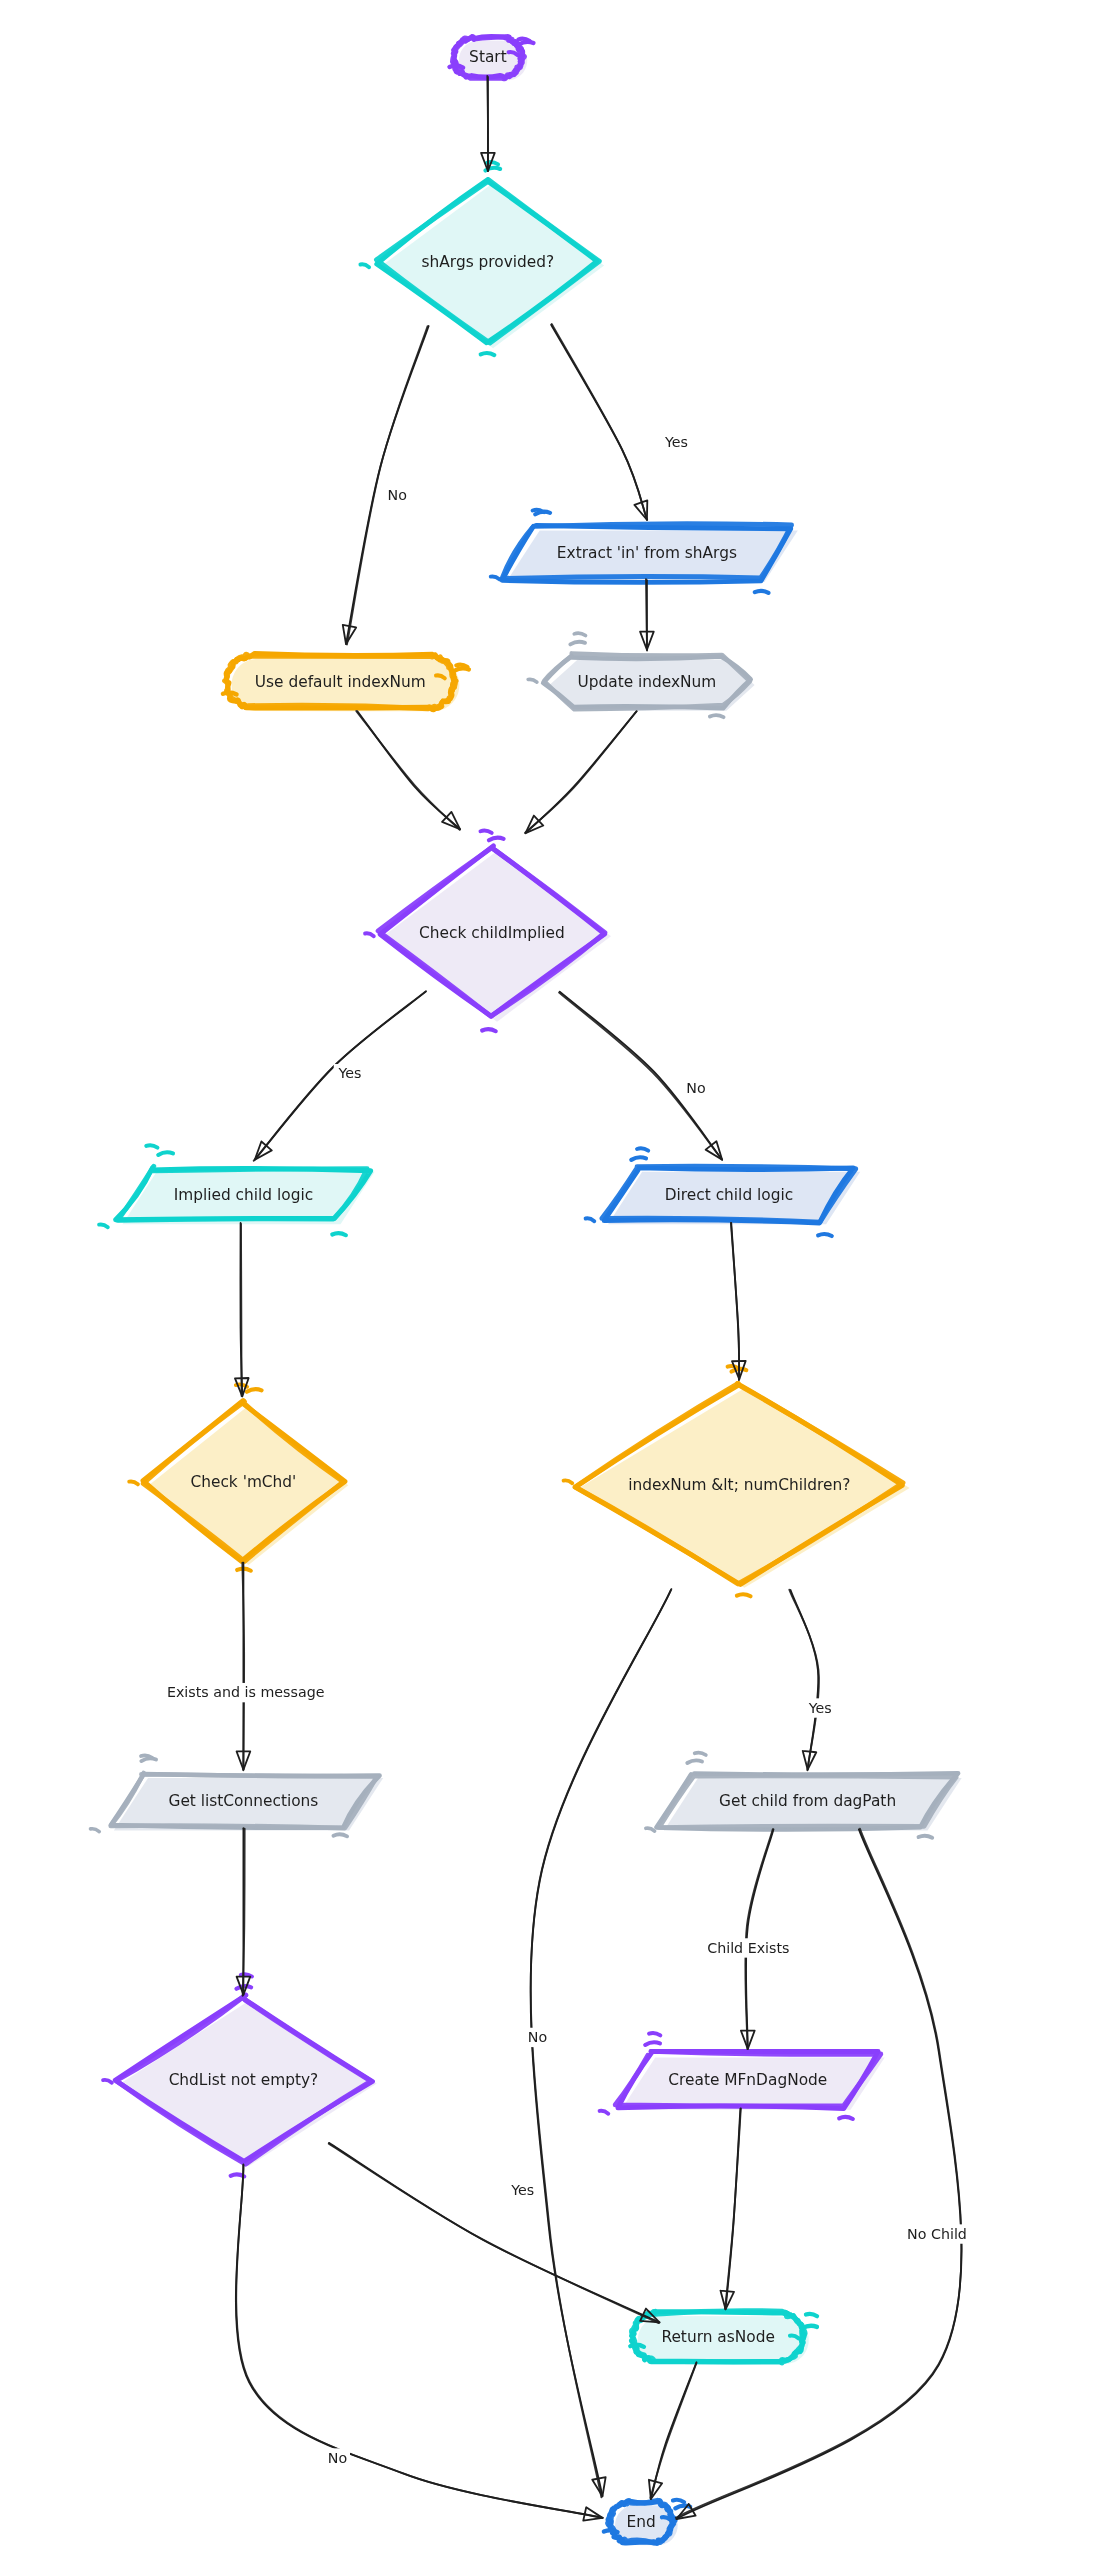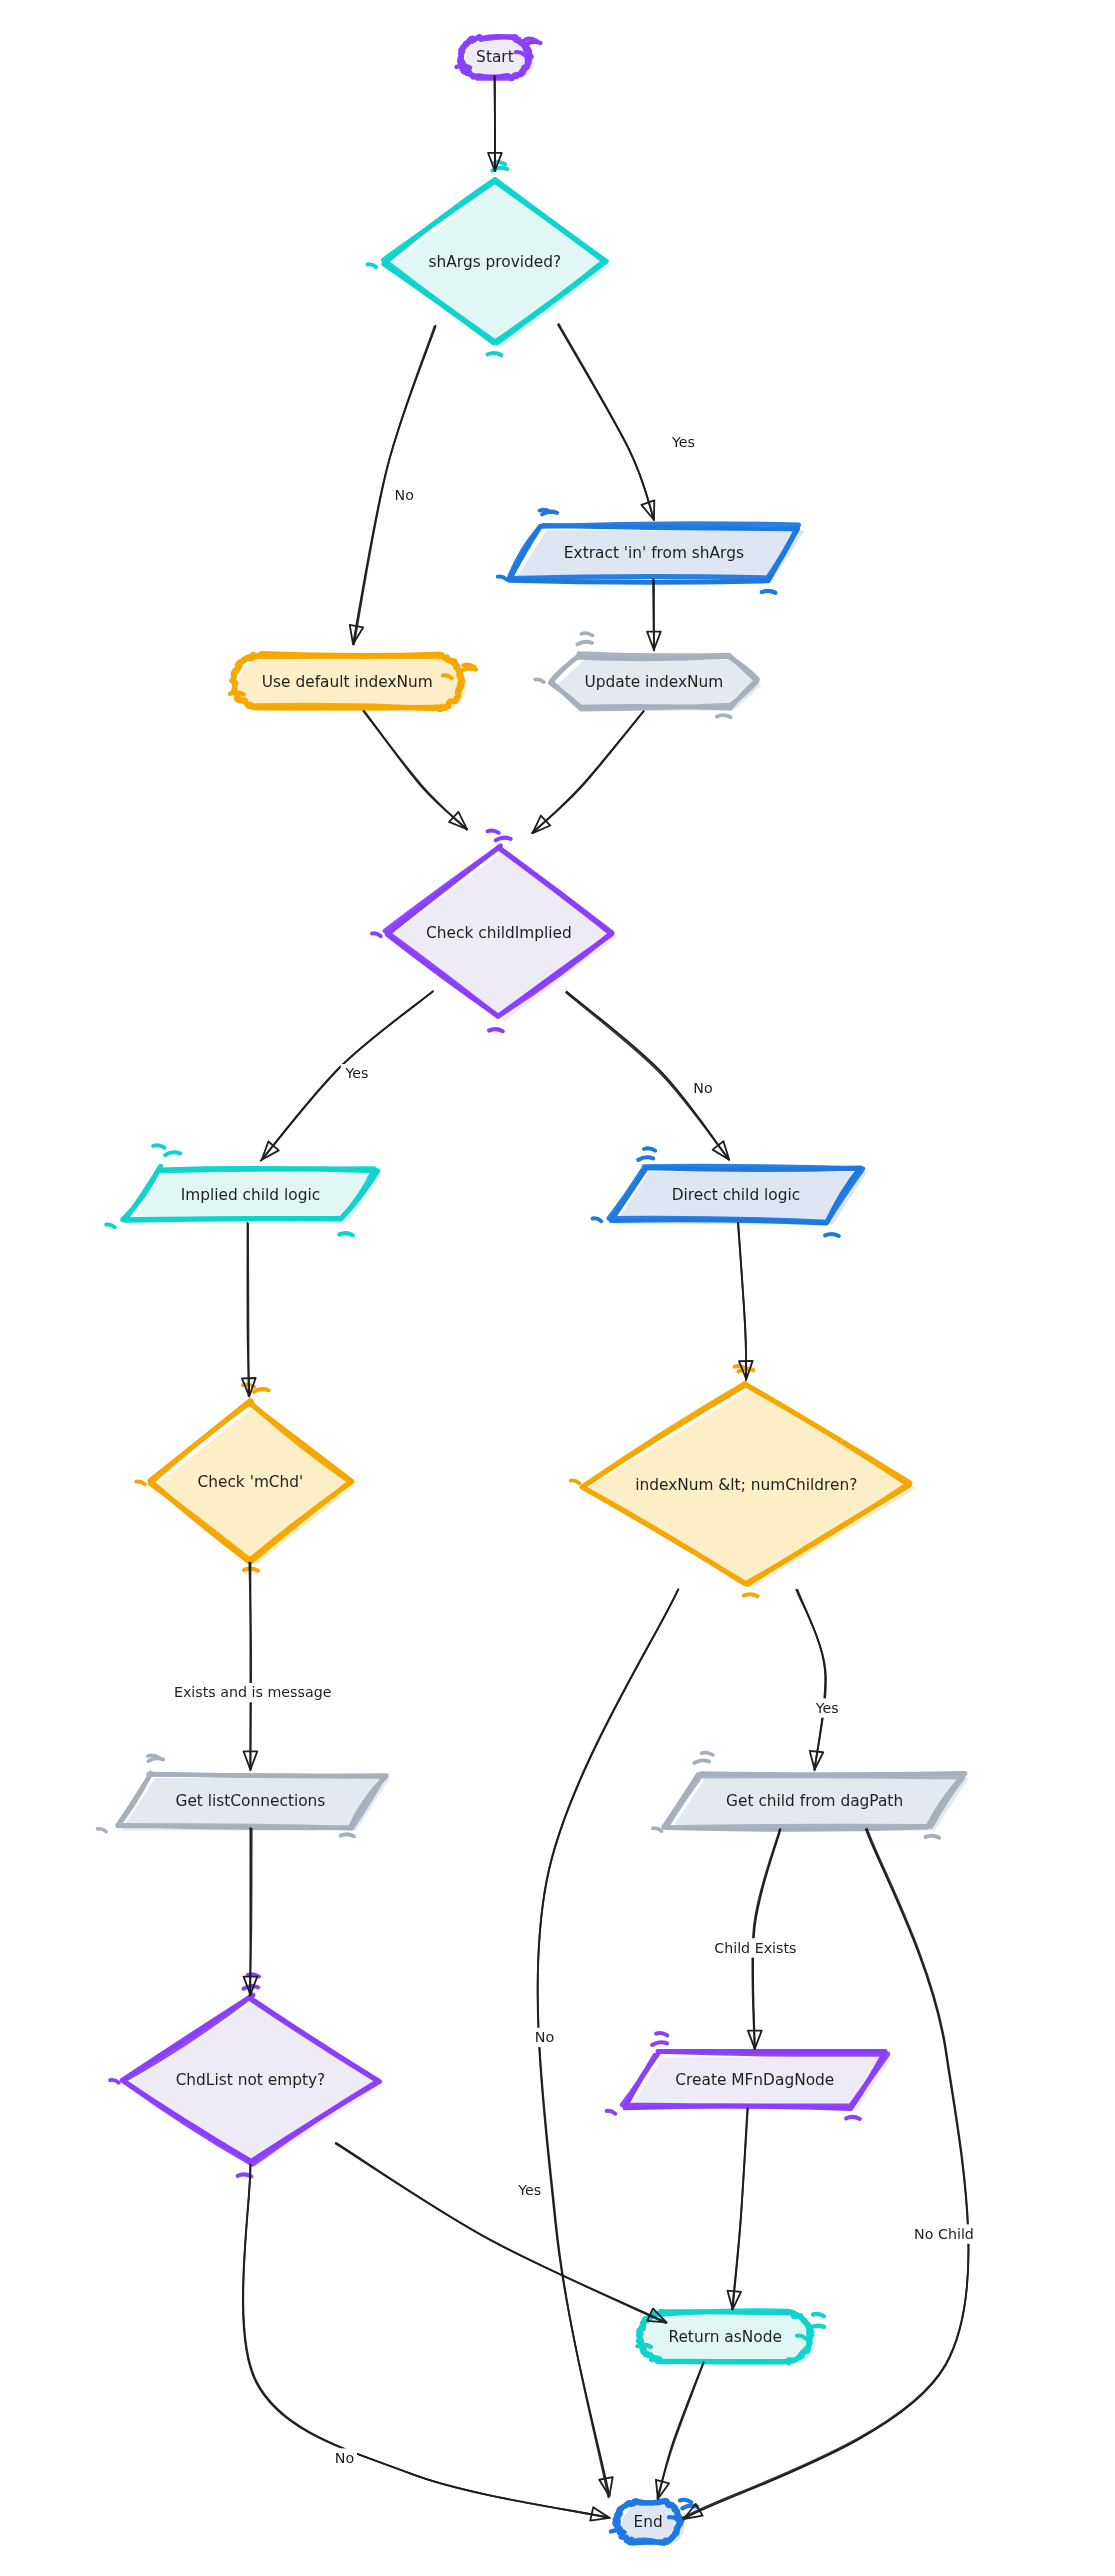--- a/index.html
+++ b/index.html
@@ -1,18 +1,18 @@
 <!DOCTYPE html>
 <html style="font-size:9px"><head>
 <meta charset="utf-8">
 <style>
   html,body{margin:0;padding:0;background:#ffffff;}
   body{width:1116px;height:2576px;position:relative;overflow:hidden;
        font-family:"DejaVu Sans","Liberation Sans",sans-serif;}
-  #flow{position:absolute;left:11px;top:0;width:884px;height:2576px;}
+  #flow{position:absolute;left:4px;top:0;width:884px;height:2576px;}
   .nodelabel{font-family:"DejaVu Sans","Liberation Sans",sans-serif;
              font-size:27px;fill:#1e1e1e;dominant-baseline:middle;text-anchor:middle;}
   .edgelabel{font-family:"DejaVu Sans","Liberation Sans",sans-serif;
              font-size:25px;fill:#1e1e1e;dominant-baseline:middle;text-anchor:middle;}
   .edgelabel-bg{fill:#ffffff;}
   .edge{fill:none;stroke:#1e1e1e;stroke-width:3.2;stroke-linecap:round;stroke-linejoin:round;}
   .arrowhead{fill:none;stroke:#1e1e1e;stroke-width:3.2;stroke-linejoin:round;stroke-linecap:round;}
   .rough{fill:none;stroke-linecap:round;stroke-linejoin:round;}
 </style>
 </head>

